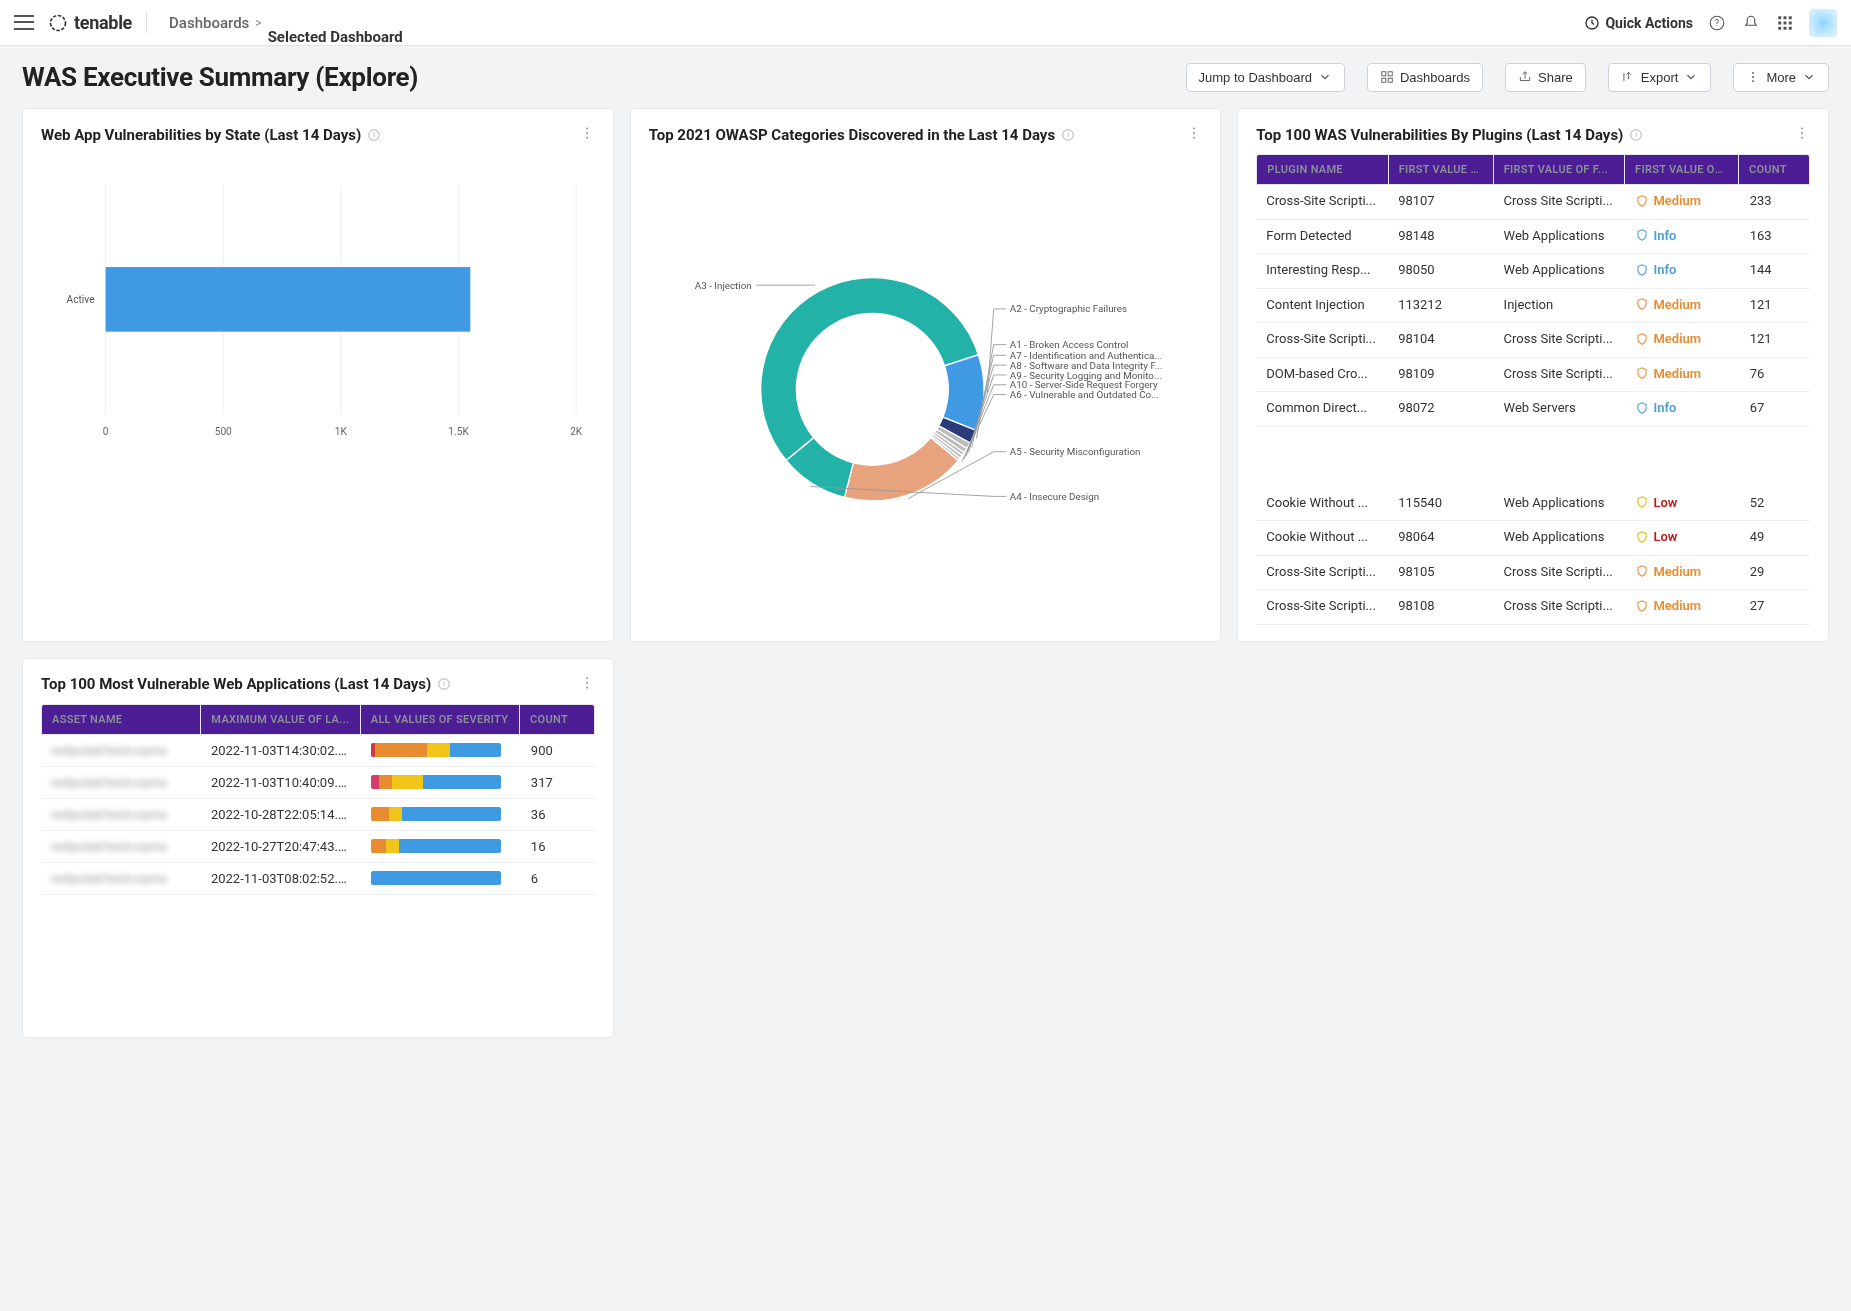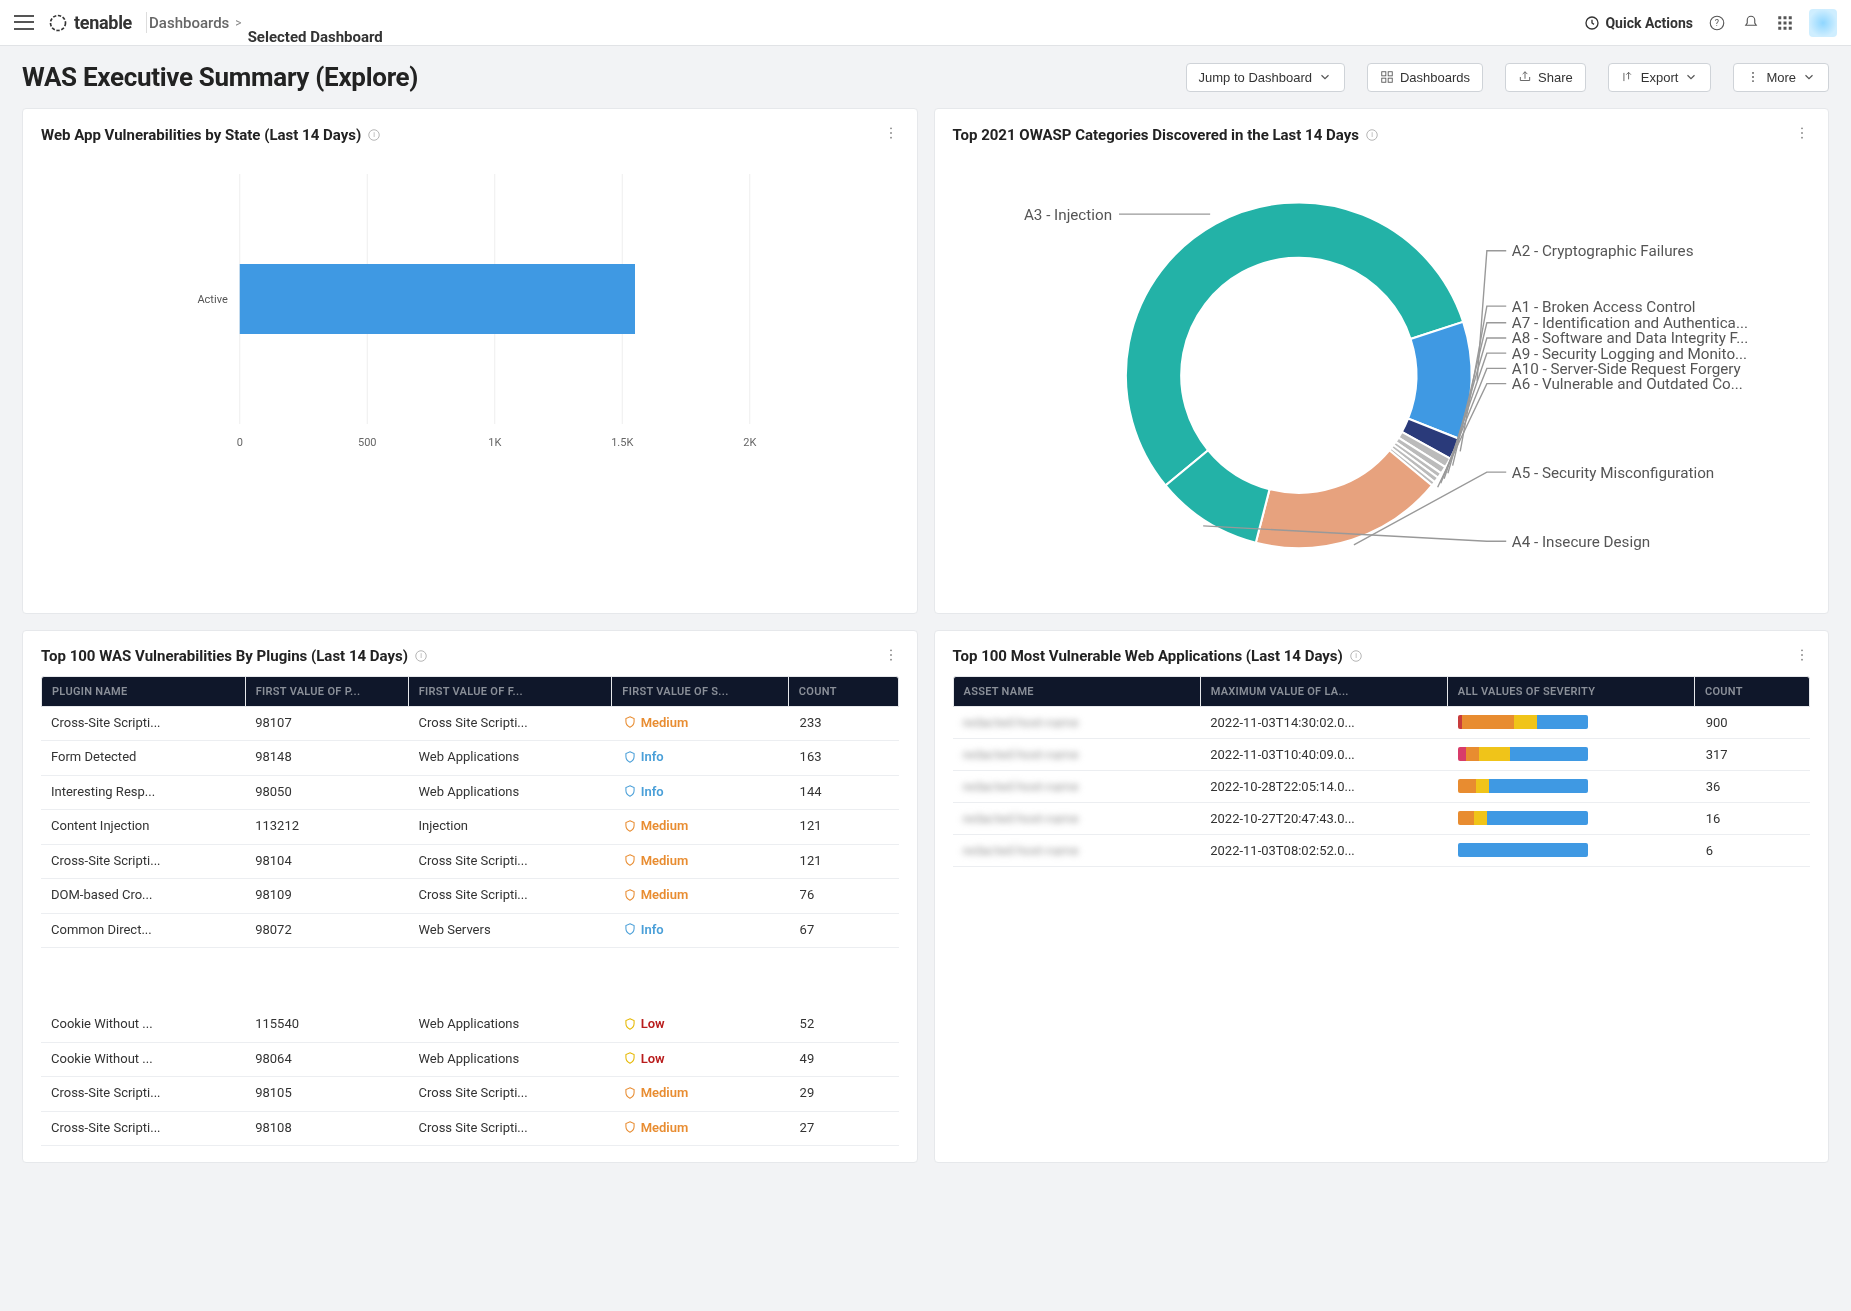--- a/index.html
+++ b/index.html
@@ -23,21 +23,21 @@
     width: 20px; height: 20px;
     display: flex; flex-direction: column; justify-content: space-around;
     margin-right: 14px; cursor: pointer;
   }
   .hamburger span { height: 2px; background: #555; }
   .brand {
     display: flex; align-items: flex-end; gap: 6px;
     font-weight: 700; font-size: 18px; color: #333;
     padding-right: 14px;
     border-right: 1px solid #ddd;
-    margin-right: 2px;
+    margin-right: 22px;
     letter-spacing: -0.3px;
   }
   .brand svg { width: 20px; height: 20px; }
   .breadcrumbs { display: flex; align-items: center; font-size: 15px; color: #555; gap: 6px; }
   .breadcrumbs .root { color: #666; font-weight: 500; }
   .breadcrumbs .sep { color: #888; font-size: 12px; }
   .breadcrumbs .current { font-weight: 700; color: #333; margin-top: 28px; }
   .topbar-right { margin-left: auto; display: flex; align-items: center; gap: 14px; }
   .quick-actions { display: flex; align-items: center; gap: 5px; font-weight: 700; font-size: 14px; cursor: pointer; }
   .icon-btn { width: 20px; height: 20px; display: inline-flex; align-items: center; justify-content: center; cursor: pointer; color: #444; }
@@ -64,21 +64,21 @@
     padding: 6px 12px;
     font-size: 13px;
     display: inline-flex; align-items: center; gap: 6px;
     cursor: pointer;
     color: #333;
   }
   .btn svg { width: 14px; height: 14px; }
   
   .dash-grid {
     display: grid;
-    grid-template-columns: 1fr 1fr;
+    grid-template-columns: 1fr 1fr 1fr;
     gap: 16px;
     padding: 6px 22px 22px 22px;
   }
   .widget {
     background: #fff;
     border: 1px solid #e6e8eb;
     border-radius: 4px;
     padding: 16px 18px;
     min-height: 380px;
     display: flex;
@@ -92,21 +92,21 @@
   .info-icon { width: 14px; height: 14px; color: #aaa; }
   .widget-menu { margin-left: auto; cursor: pointer; color: #777; }
   .chart-area { flex: 1; position: relative; }
   
   .bar-chart { width: 100%; height: 300px; }
   
   .donut-wrap { display: flex; align-items: center; justify-content: center; height: 320px; }
   
   .tbl-header {
     display: grid;
-    background: #0f172a;
+    background: #4c1d95;
     border: 1px solid #e6e8eb;
     border-radius: 3px 3px 0 0;
     font-size: 11px; font-weight: 600; color: #8a8f98;
     letter-spacing: 0.3px;
   }
   .tbl-header > div, .tbl-row > div {
     padding: 8px 10px;
     overflow: hidden; text-overflow: ellipsis; white-space: nowrap;
   }
   .tbl-header > div { border-right: 1px solid #e6e8eb; }

